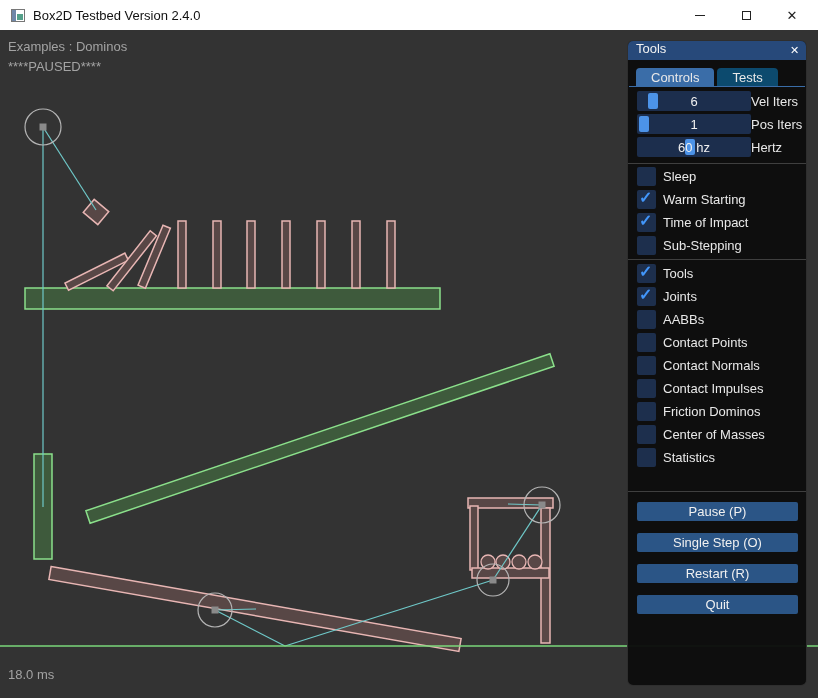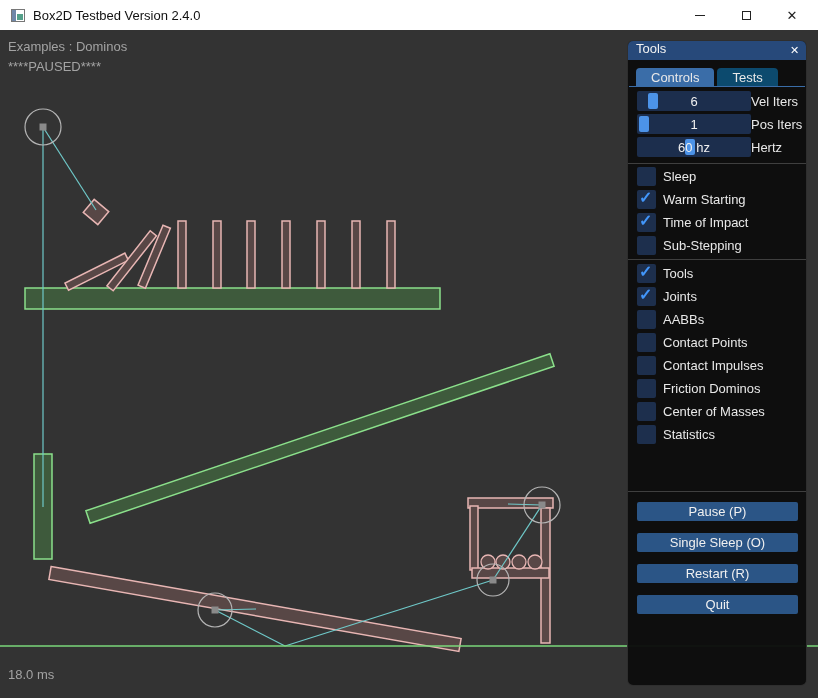--- a/index.html
+++ b/index.html
@@ -205,39 +205,43 @@
           <div class="check-row">
             <span class="checkbox"></span>
             <span class="check-label">AABBs</span>
           </div>
           <div class="check-row">
             <span class="checkbox"></span>
             <span class="check-label">Contact Points</span>
           </div>
           <div class="check-row">
             <span class="checkbox"></span>
+            <span class="check-label">Contact Normals</span>
+          </div>
+          <div class="check-row">
+            <span class="checkbox"></span>
             <span class="check-label">Contact Impulses</span>
           </div>
           <div class="check-row">
             <span class="checkbox"></span>
             <span class="check-label">Friction Dominos</span>
           </div>
           <div class="check-row">
             <span class="checkbox"></span>
             <span class="check-label">Center of Masses</span>
           </div>
           <div class="check-row">
             <span class="checkbox"></span>
             <span class="check-label">Statistics</span>
           </div>
         </div>
 
       <div class="panel-sep sep-3"></div>
 
       <div class="buttons">
         <div class="btn">Pause (P)</div>
-        <div class="btn">Single Sleep (O)</div>
+        <div class="btn">Single Step (O)</div>
         <div class="btn">Restart (R)</div>
         <div class="btn">Quit</div>
       </div>
     </div>
   </div>
 </div>
 
 </body></html>

